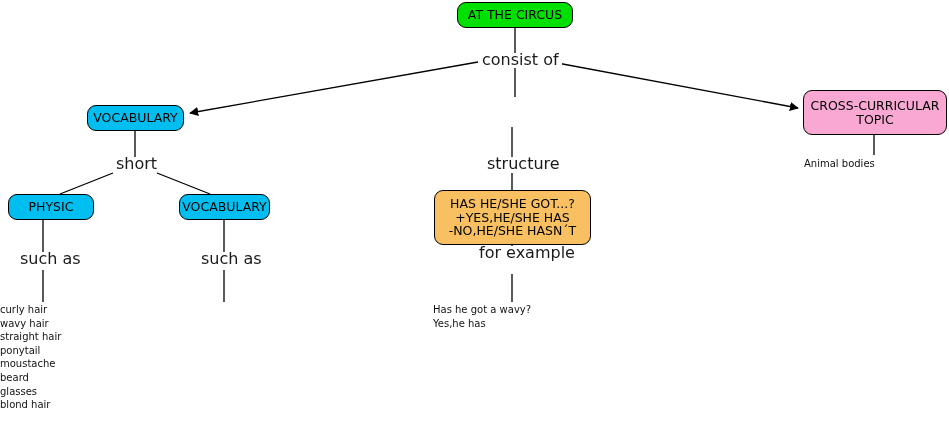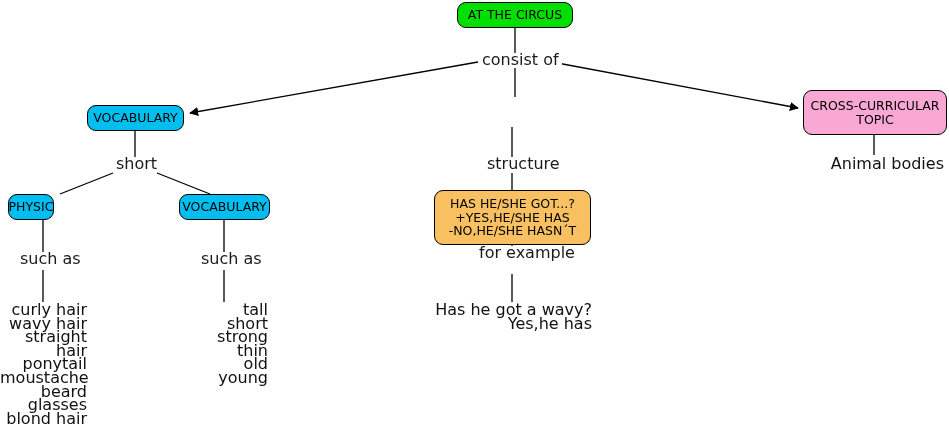--- a/index.html
+++ b/index.html
@@ -50,24 +50,24 @@
     line-height: 14px;
     color: #1a1a1a;
     text-align: center;
     background: #ffffff;
     padding: 0 3px;
     white-space: nowrap;
     z-index: 4;
   }
   .leaf {
     position: absolute;
-    font-size: 16px;
+    font-size: 10px;
     line-height: 13.6px;
     color: #111111;
-    text-align: right;
+    text-align: left;
     white-space: pre-line;
     z-index: 2;
   }
 </style>
 </head>
 <body>
 
 <div id="canvas">
 
   <svg id="edges" viewBox="0 0 949 432" xmlns="http://www.w3.org/2000/svg">
@@ -107,21 +107,21 @@
   </svg>
 
   <div class="node green" style="left:457px; top:2px; width:116px; height:26px;">AT THE CIRCUS</div>
 
   <div class="node cyan" style="left:87px; top:105px; width:97px; height:26px;">VOCABULARY</div>
 
 
   <div class="node yellow" style="left:803px; top:90px; width:144px; height:45px;">CROSS-CURRICULAR
 TOPIC</div>
 
-  <div class="node cyan" style="left:8px; top:194px; width:46px; height:26px;">PHYSIC</div>
+  <div class="node cyan" style="left:8px; top:194px; width:86px; height:26px;">PHYSIC</div>
 
   <div class="node cyan" style="left:179px; top:194px; width:91px; height:26px;">VOCABULARY</div>
 
   <div class="node orange" style="left:434px; top:190px; width:157px; height:55px;">HAS HE/SHE GOT...?
 +YES,HE/SHE HAS
 -NO,HE/SHE HASN´T</div>
 
   <div class="linklabel" style="left:479px; top:53px;">consist of</div>
 
   <div class="linklabel" style="left:113px; top:157px;">short</div>
@@ -138,23 +138,17 @@
 
   <div class="leaf" style="left:0px; top:303px; width:87px;">curly hair
 wavy hair
 straight hair
 ponytail
 moustache
 beard
 glasses
 blond hair</div>
 
-  <div class="leaf" style="left:181px; top:303px; width:87px;">tall
-short
-strong
-thin
-old
-young</div>
 
   <div class="leaf" style="left:433px; top:303px; width:159px;">Has he got a wavy?
 Yes,he has</div>
 
 </div>
 
 </body></html>

